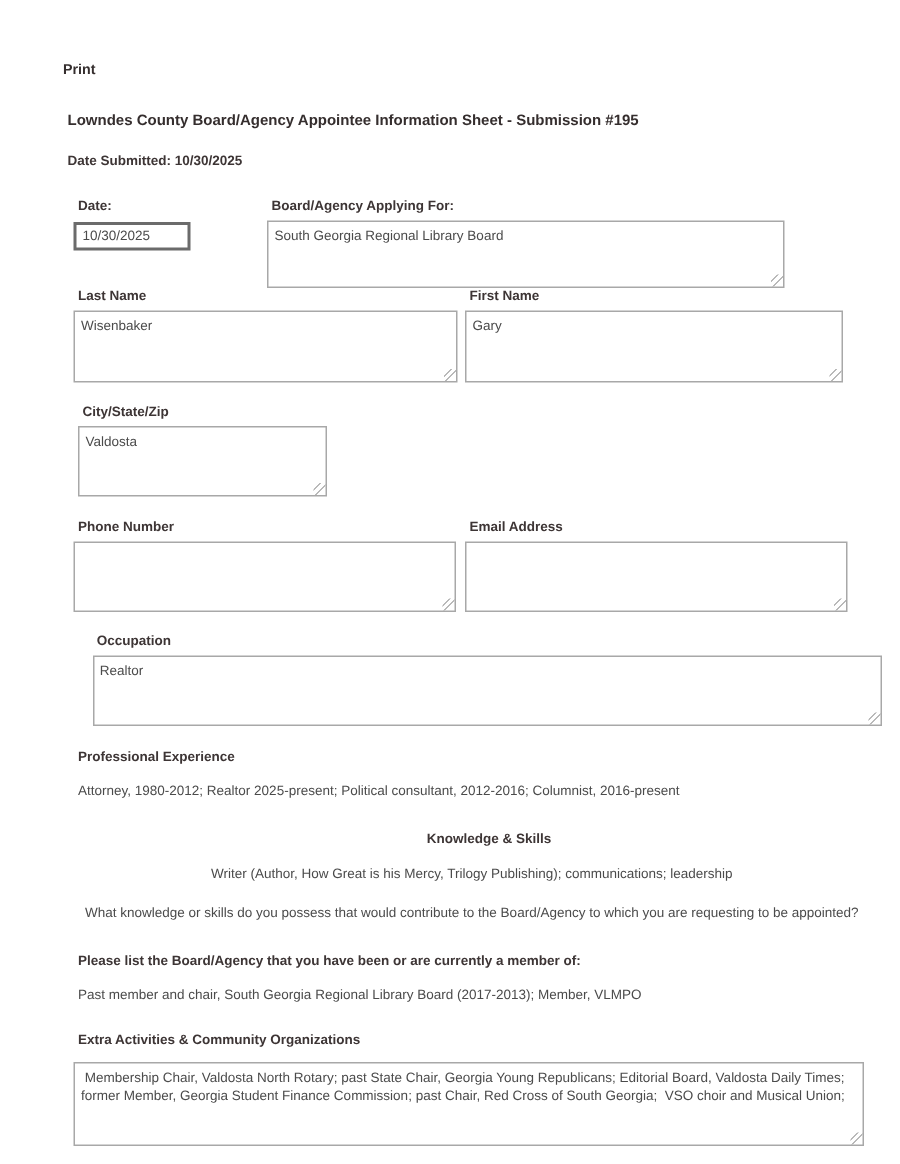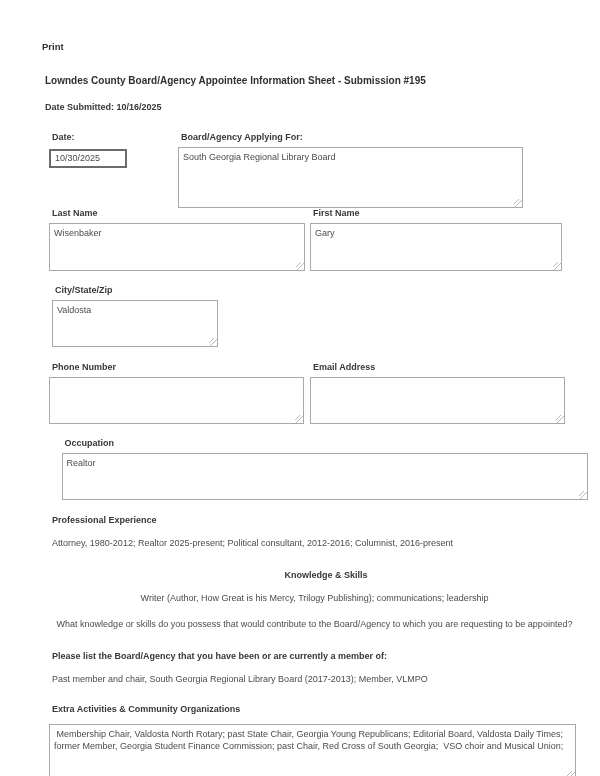--- a/index.html
+++ b/index.html
@@ -56,21 +56,21 @@
   }
   input[type="text"] {
     border: 2px solid #6b6b6b;
     padding: 1px 4px;
   }
 
   
   .row-1 { margin-top: 20px; }
   .f-date input { width: 78px; height: 19px; }
   .f-board { margin-left: 51px; }
-  .f-board textarea { width: 345px; height: 61px; }
+  .f-board textarea { width: 345px; height: 45px; }
 
   
   .row-2 { }
   .f-lastname textarea { width: 256px; height: 48px; }
   .f-firstname { margin-left: 5px; }
   .f-firstname textarea { width: 252px; height: 48px; }
 
   
   .row-3 { margin-top: 14px; }
   .f-street textarea { width: 343px; height: 47px; }
@@ -105,21 +105,21 @@
 </style>
 </head>
 <body>
 
 <div class="page">
 
   <span class="print-link">Print</span>
 
   <div class="doc-title">Lowndes County Board/Agency Appointee Information Sheet - Submission #195</div>
 
-  <div class="date-submitted">Date Submitted: 10/16/2025</div>
+  <div class="date-submitted">Date Submitted: 10/30/2025</div>
 
   <div class="form-area">
 
     <div class="row row-1">
       <div class="field f-date">
         <label>Date:</label>
         <input type="text" value="10/30/2025" style="">
       </div>
       <div class="field f-board">
         <label>Board/Agency Applying For:</label>

